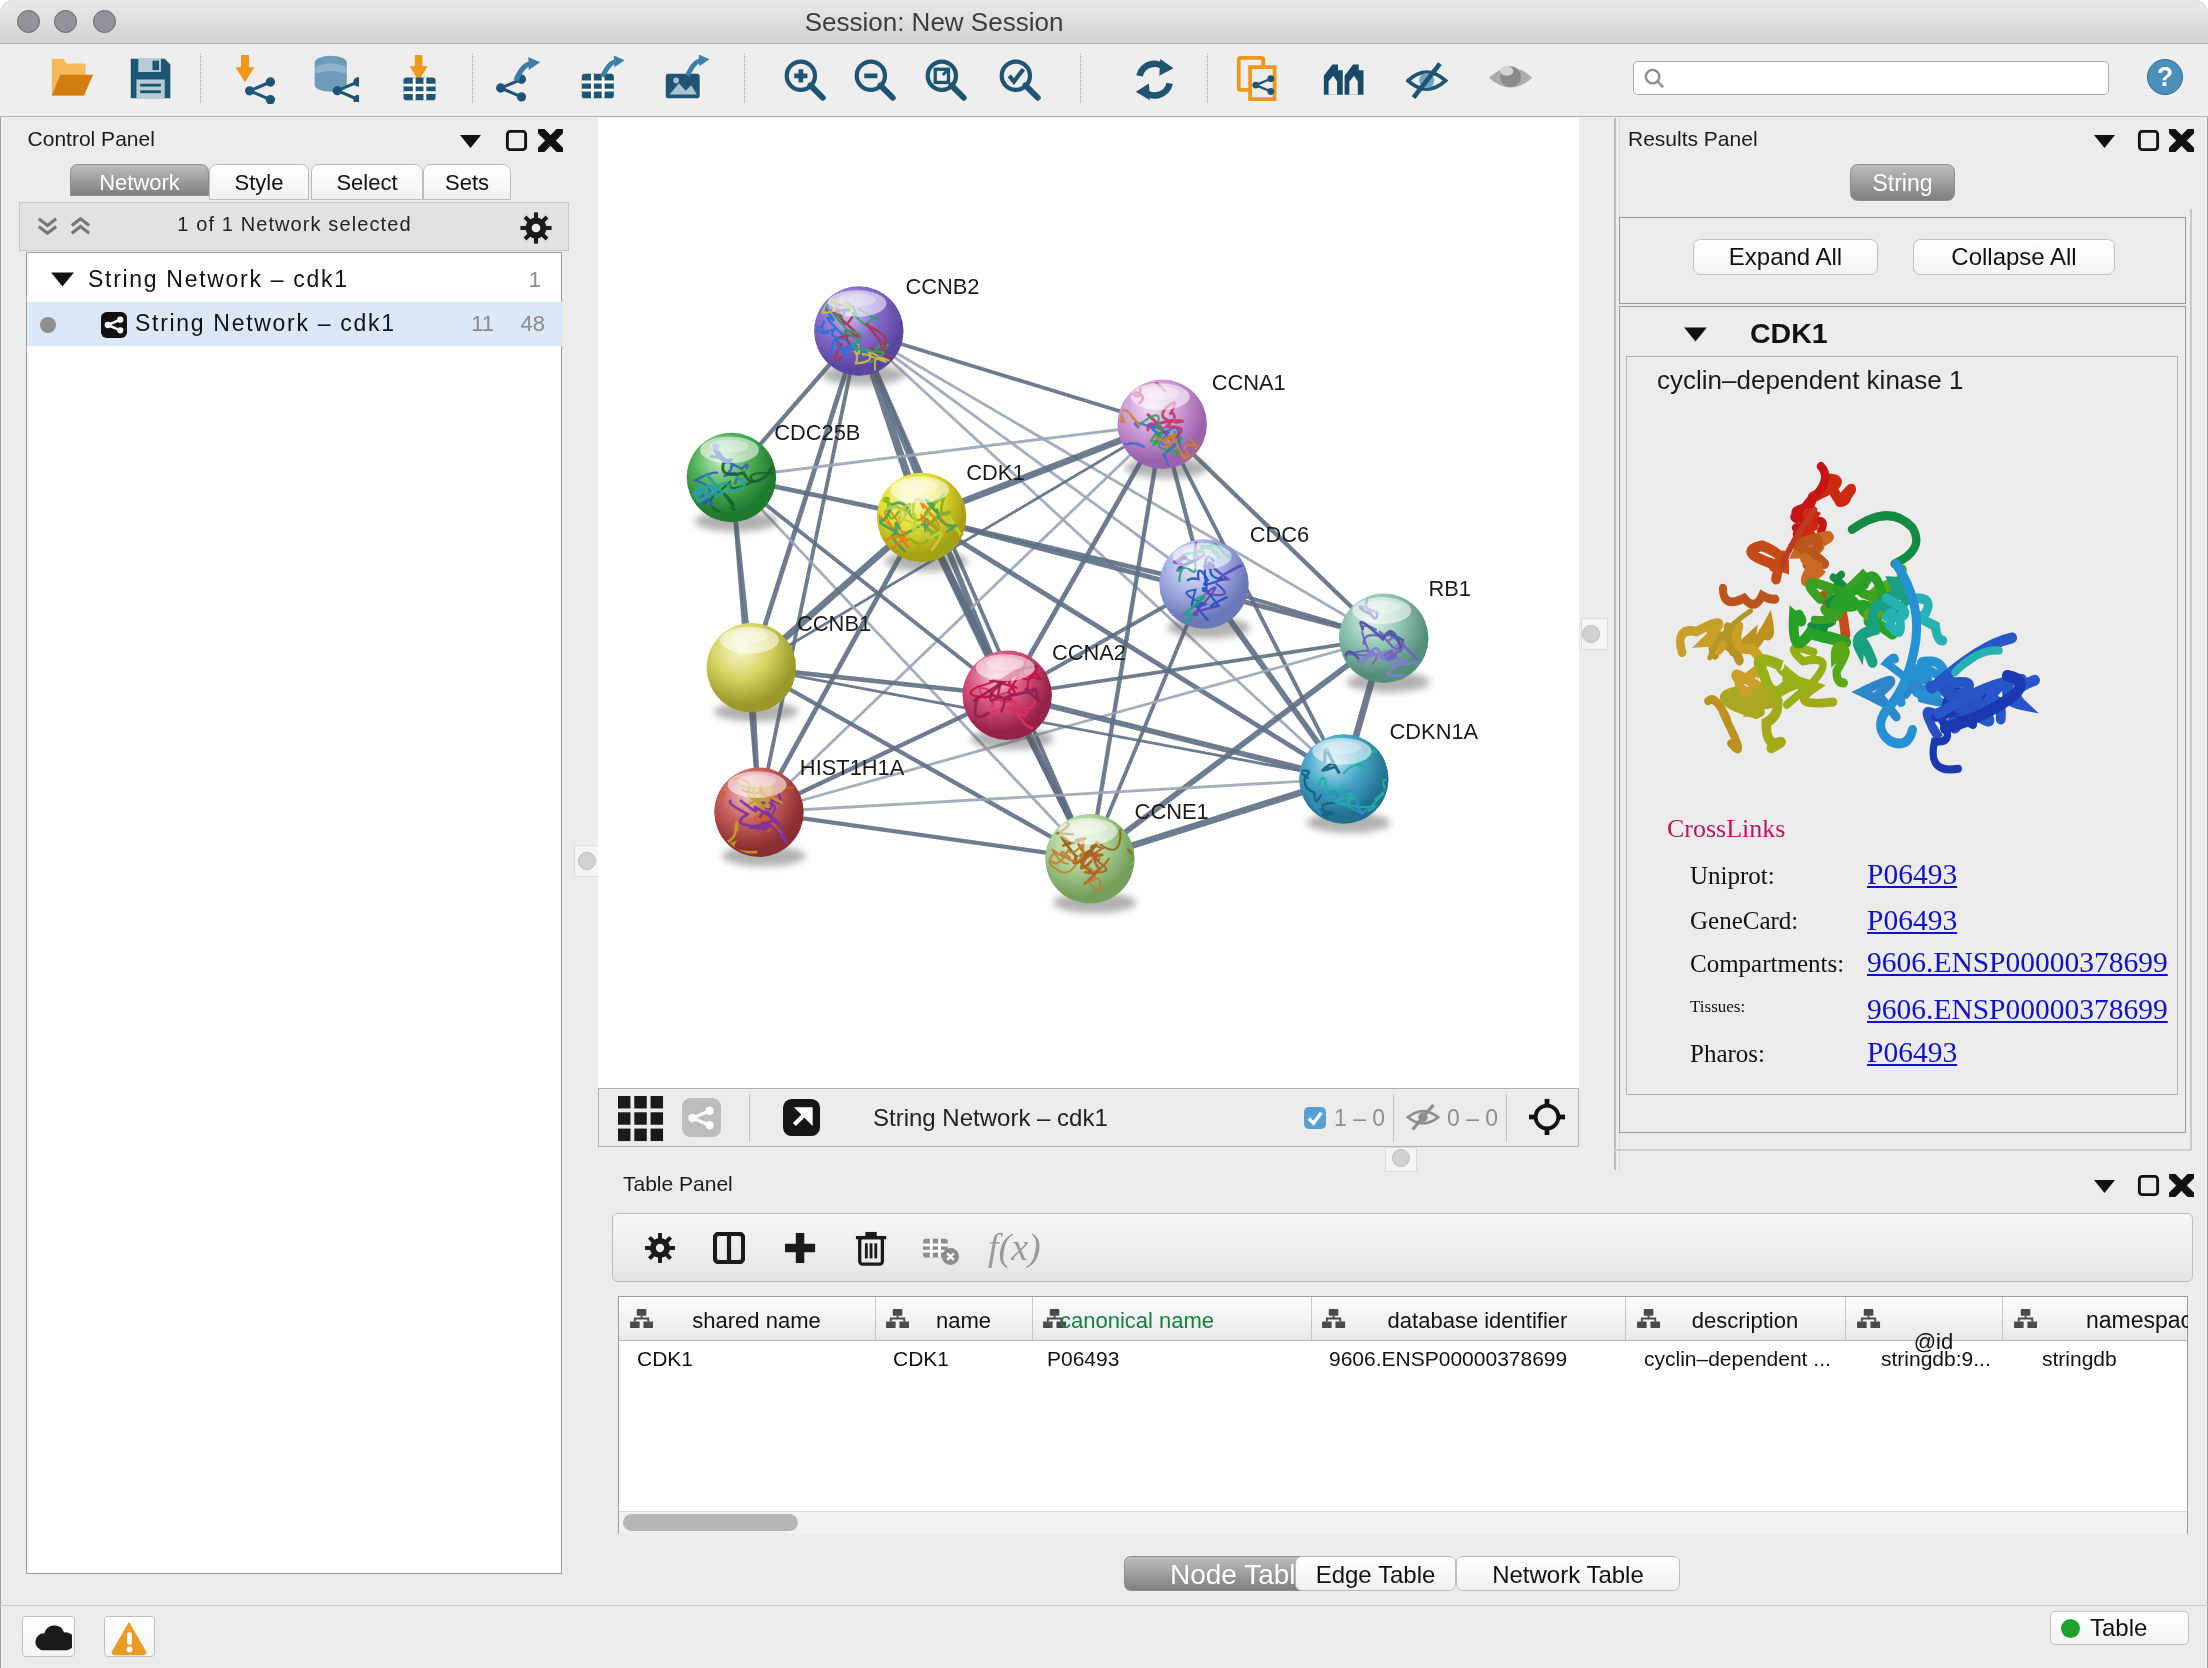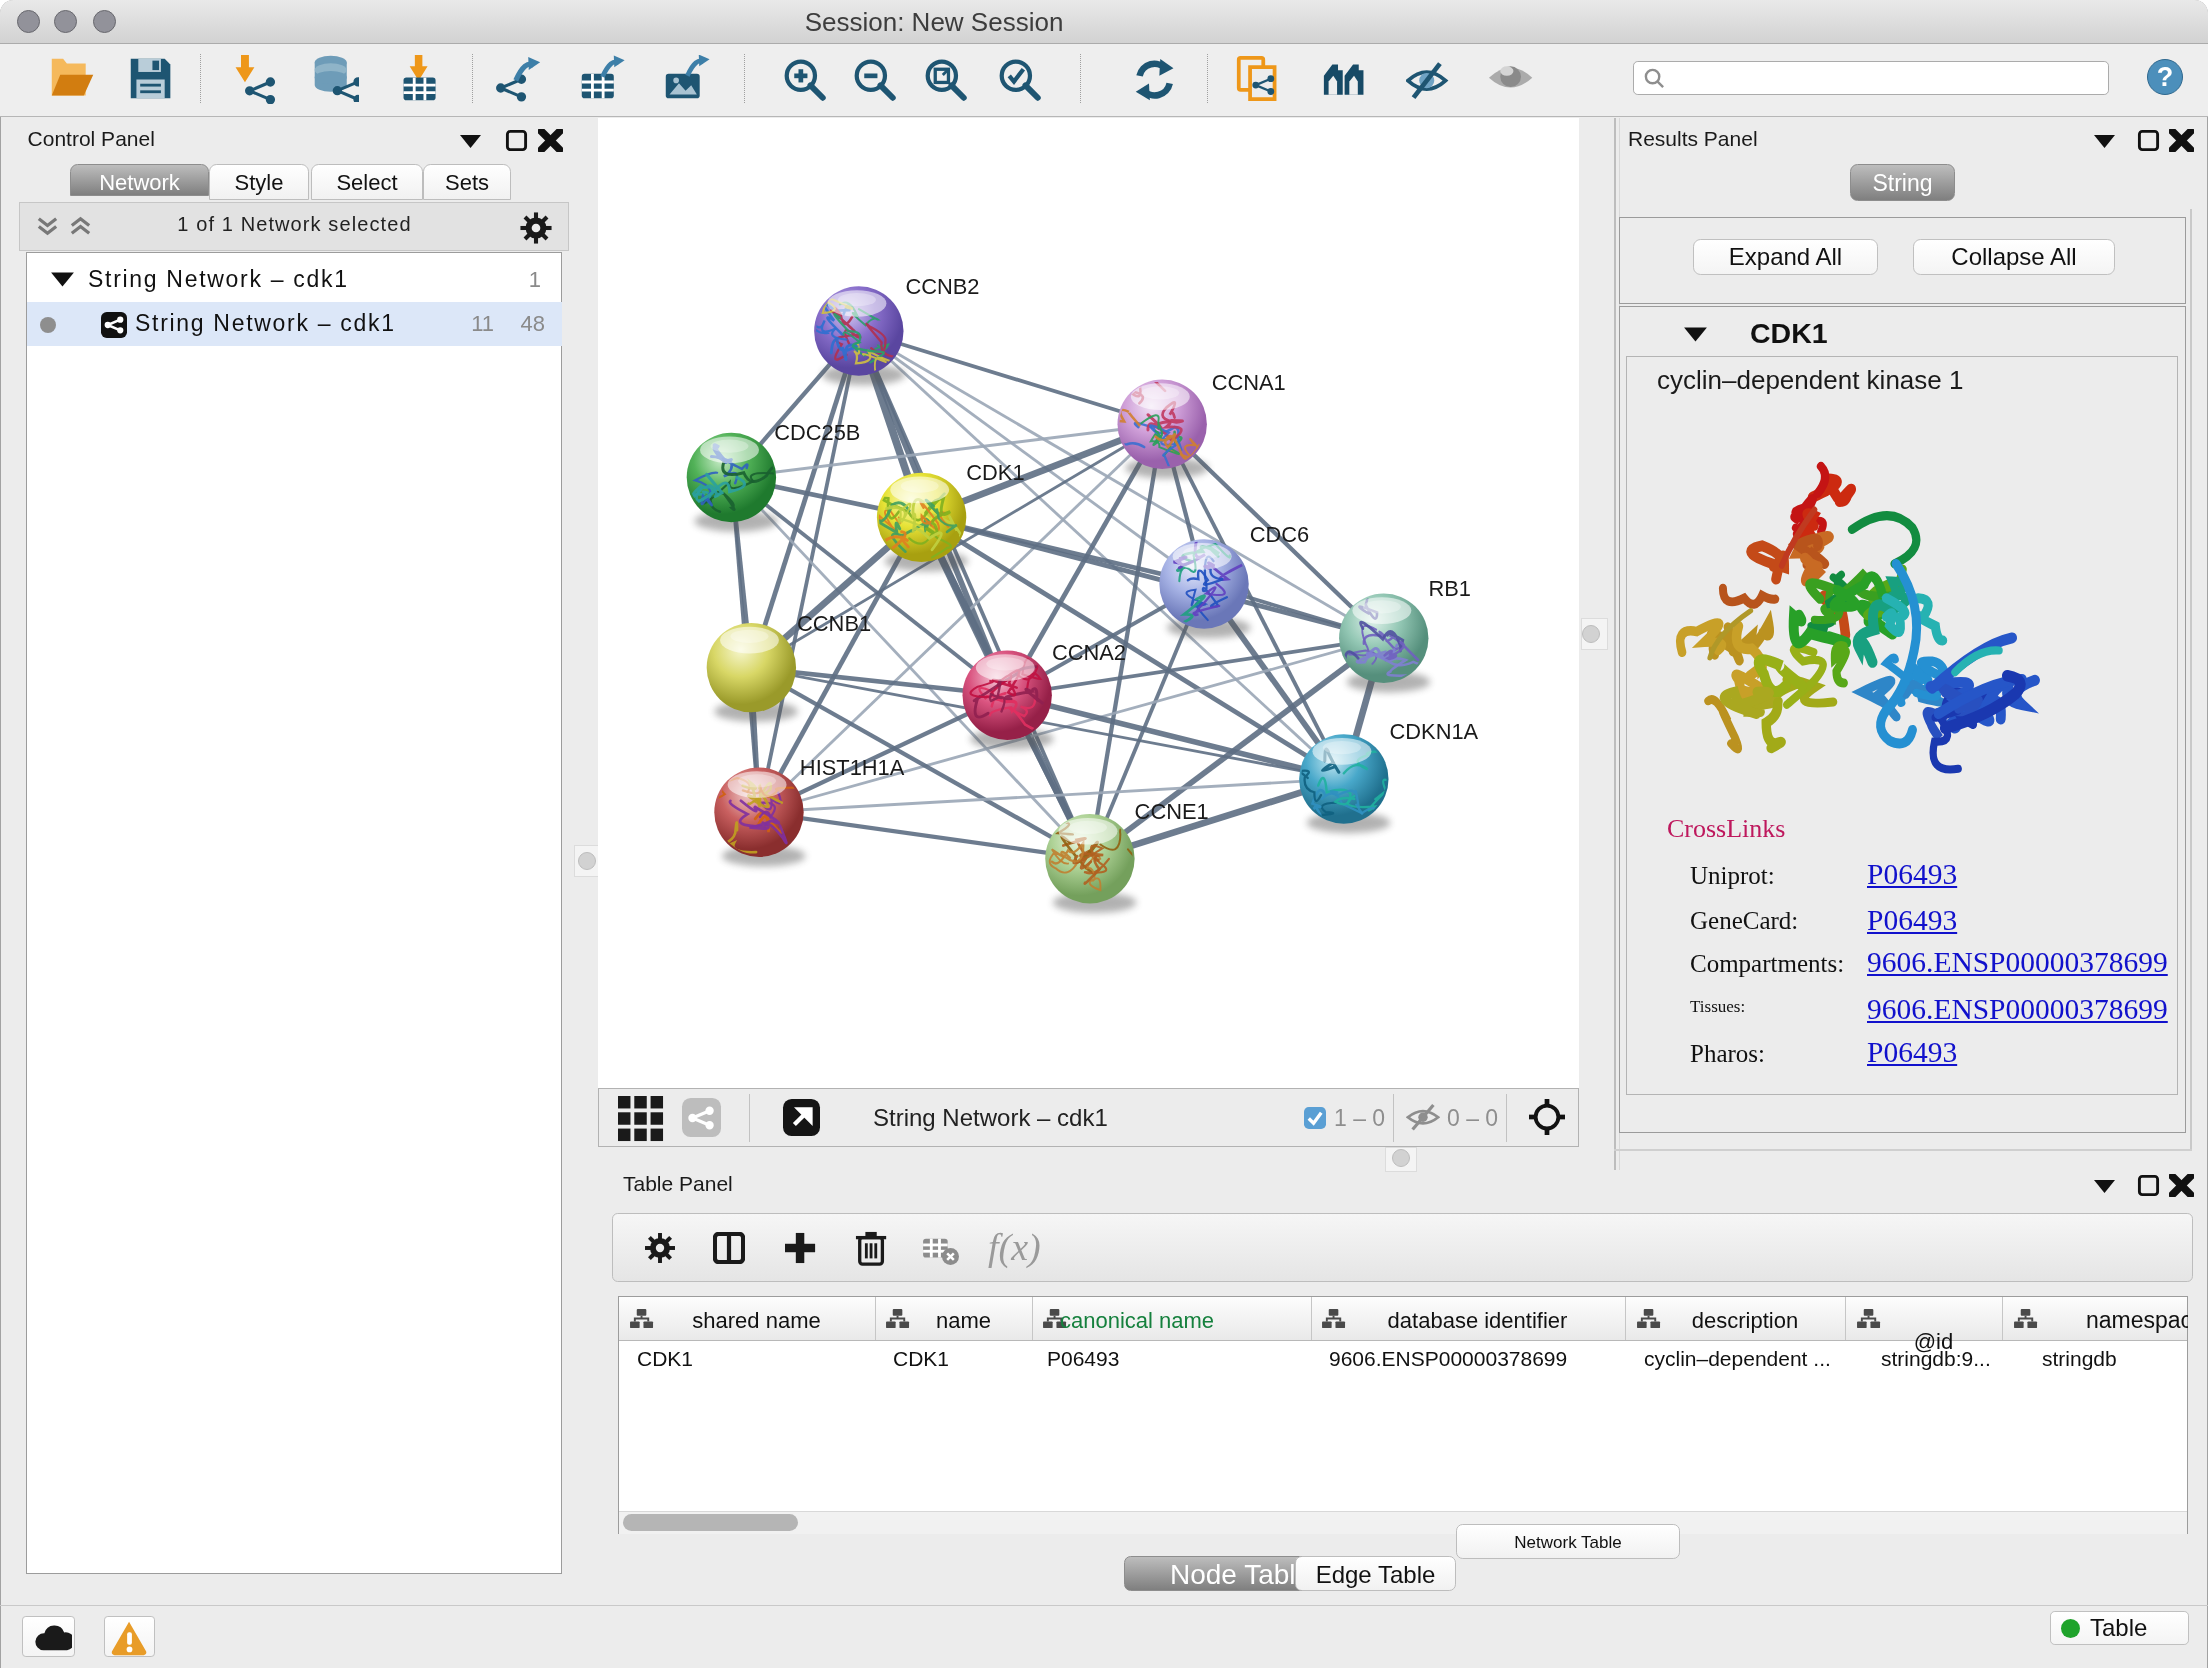--- a/index.html
+++ b/index.html
@@ -849,21 +849,21 @@
 <div class="abs" style="left:893px;top:1347px;font-size:21px;color:#111;">CDK1</div>
 <div class="abs" style="left:1047px;top:1347px;font-size:21px;color:#111;">P06493</div>
 <div class="abs" style="left:1329px;top:1347px;font-size:21px;color:#111;">9606.ENSP00000378699</div>
 <div class="abs" style="left:1644px;top:1347px;font-size:21px;color:#111;">cyclin–dependent ...</div>
 <div class="abs" style="left:1881px;top:1347px;font-size:21px;color:#111;">stringdb:9...</div>
 <div class="abs" style="left:2042px;top:1347px;font-size:21px;color:#111;">stringdb</div>
 <div class="abs" style="left:619px;top:1511px;width:1568px;height:22px;background:#f1f1f1;border-top:1px solid #d8d8d8;"></div>
 <div class="abs" style="left:623px;top:1514px;width:175px;height:17px;border-radius:8.6px;background:#b5b5b5;"></div>
 <div class="tab tabsel abs" style="left:1124px;top:1556px;width:205px;height:35px;line-height:35px;border-radius:6.7px;font-size:28px;padding-left:28px;">Node Table</div>
 <div class="tab abs" style="left:1295px;top:1556px;width:161px;height:35px;line-height:35px;border-radius:6.7px;font-size:24px;">Edge Table</div>
-<div class="tab abs" style="left:1456px;top:1524px;width:224px;height:35px;line-height:35px;border-radius:6.7px;font-size:17px;">Network Table</div>
+<div class="tab abs" style="left:1456px;top:1556px;width:224px;height:35px;line-height:35px;border-radius:6.7px;font-size:24px;">Network Table</div>
 <div class="abs" style="left:0;top:1605px;width:2208px;height:1px;background:#c9c9c9;"></div>
 <div class="btn" style="left:22px;top:1616px;width:53px;height:41px;border-radius:3.8px;"></div>
 <svg style="position:absolute;left:29.5px;top:1622px" width="42" height="34" viewBox="0 0 44 36">
     <path d="M14 30 a9 9 0 0 1 1 -18 a11 11 0 0 1 21 -1 a8 8 0 0 1 3 19 Z" fill="#1a1a1a"></path>
   </svg>
 <div class="btn" style="left:104px;top:1616px;width:51px;height:41px;border-radius:3.8px;"></div>
 <svg style="position:absolute;left:110px;top:1619px" width="40" height="40" viewBox="0 0 42 42">
     <path d="M20 3 L38 34 a3 3 0 0 1 -3 4 L5 38 a3 3 0 0 1 -3 -4 Z" fill="#e89c28"></path>
     <rect x="18" y="14" width="5" height="13" rx="2" fill="#fff"></rect>
     <circle cx="20.5" cy="32" r="3" fill="#fff"></circle>

